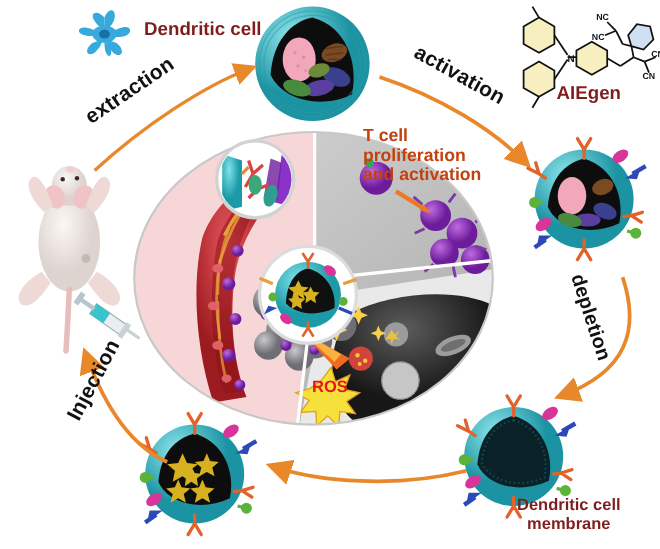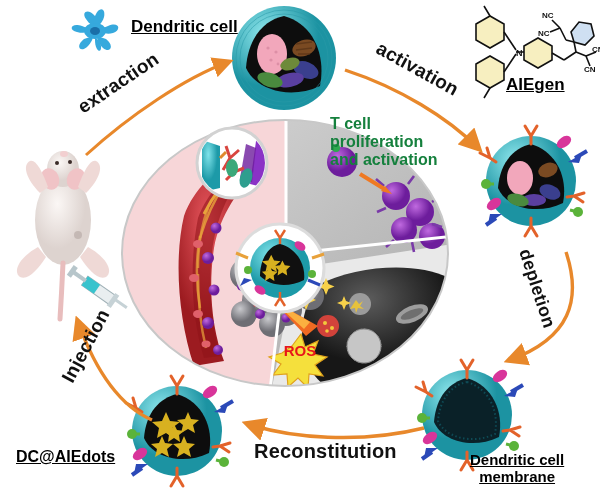--- a/index.html
+++ b/index.html
@@ -1,22 +1,22 @@
 <!DOCTYPE html>
 <html><head>
 <meta charset="utf-8">
 <style>
   html,body{margin:0;padding:0;background:#fff;}
   body{width:600px;height:499px;position:relative;overflow:hidden;
        font-family:"Liberation Sans",sans-serif;}
   #stage{position:absolute;left:0;top:0;width:600px;height:499px;background:#ffffff;}
   .abs{position:absolute;}
   .lbl{position:absolute;white-space:pre-line;font-weight:bold;line-height:1.12;}
-  .red{color:#000000;text-decoration:underline;}
-  .blk{color:#15803d;}
+  .red{color:#7f1d1d;}
+  .blk{color:#c2410c;}
   .cyc{font-weight:bold;color:#111;letter-spacing:.2px;}
   svg{display:block;overflow:visible;}
 </style>
 </head>
 <body>
 
 <div id="stage">
 
   <svg class="abs" style="left:120px;top:118px;" width="330" height="270">
     <defs>
@@ -356,21 +356,20 @@
       <path d="M36,96 l-14,10 l2,-10 Z" fill="#2b49b8"></path>
         <path d="M30,100 l-10,7" stroke="#2b49b8" stroke-width="4"></path>
       <circle cx="20" cy="66" r="5" fill="#5bb33a"></circle>
         <path d="M20,66 l8,0" stroke="#5bb33a" stroke-width="3"></path>
       <circle cx="112" cy="94" r="5" fill="#5bb33a"></circle>
         <path d="M112,94 l-8,-2" stroke="#5bb33a" stroke-width="3"></path>
       <ellipse cx="98" cy="24" rx="8" ry="5" fill="#d8359a" transform="rotate(-35 98 24)"></ellipse>
       <ellipse cx="28" cy="86" rx="8" ry="5" fill="#d8359a" transform="rotate(-35 28 86)"></ellipse>
     </g>
   </svg>
-  <div class="lbl red" style="left:16px;top:448px;font-size:16px;">DC@AIEdots</div>
 
   <svg class="abs" style="left:440px;top:2px;" width="158" height="100">
     <g stroke="#111" stroke-width="1.6" fill="none">
       <polygon points="36,22 50,14 64,22 64,38 50,46 36,38" fill="#f7efc0"></polygon>
       <polygon points="36,62 50,54 64,62 64,78 50,86 36,78" fill="#f7efc0"></polygon>
       <polygon points="84,44 98,36 112,44 112,58 98,66 84,58" fill="#f7efc0"></polygon>
       <path d="M64,30 L76,48 M64,70 L76,52 M76,50 L84,50"></path>
       <path d="M50,14 L44,4 M50,86 L44,96"></path>
       <path d="M112,51 L124,58 M124,58 L136,50"></path>
       <polygon points="131,30 139,20 151,22 154,34 145,43 134,40" fill="#cfe0f2"></polygon>
@@ -398,20 +397,19 @@
     <path d="M86,155 C130,115 185,78 228,62" stroke="#E8882B" stroke-width="3" fill="none" marker-end="url(#ah)"></path>
     <path d="M345,70 C400,88 448,118 478,148" stroke="#E8882B" stroke-width="3.4" fill="none" marker-end="url(#ah)"></path>
     <path d="M566,252 C582,300 570,338 510,360" stroke="#E8882B" stroke-width="3.4" fill="none" marker-end="url(#ah)"></path>
     <path d="M424,428 C360,444 290,438 248,424" stroke="#E8882B" stroke-width="3.4" fill="none" marker-end="url(#ah)"></path>
     <path d="M152,420 C120,406 96,372 78,322" stroke="#E8882B" stroke-width="3.4" fill="none" marker-end="url(#ah)"></path>
   </svg>
 
   <div class="cyc" style="left:72px;top:72px;font-size:19px;transform:rotate(-34deg);position:absolute;">extraction</div>
   <div class="cyc" style="left:372px;top:58px;font-size:19px;transform:rotate(29deg);position:absolute;">activation</div>
   <div class="cyc" style="left:496px;top:278px;font-size:18px;transform:rotate(72deg);position:absolute;">depletion</div>
-  <div class="cyc" style="left:254px;top:440px;font-size:20px;position:absolute;">Reconstitution</div>
   <div class="cyc" style="left:46px;top:335px;font-size:19px;transform:rotate(-62deg);position:absolute;">Injection</div>
 
   <div class="lbl blk" style="left:330px;top:115px;font-size:16px;">T cell
 proliferation
 and activation</div>
 
 </div>
 
 </body></html>

